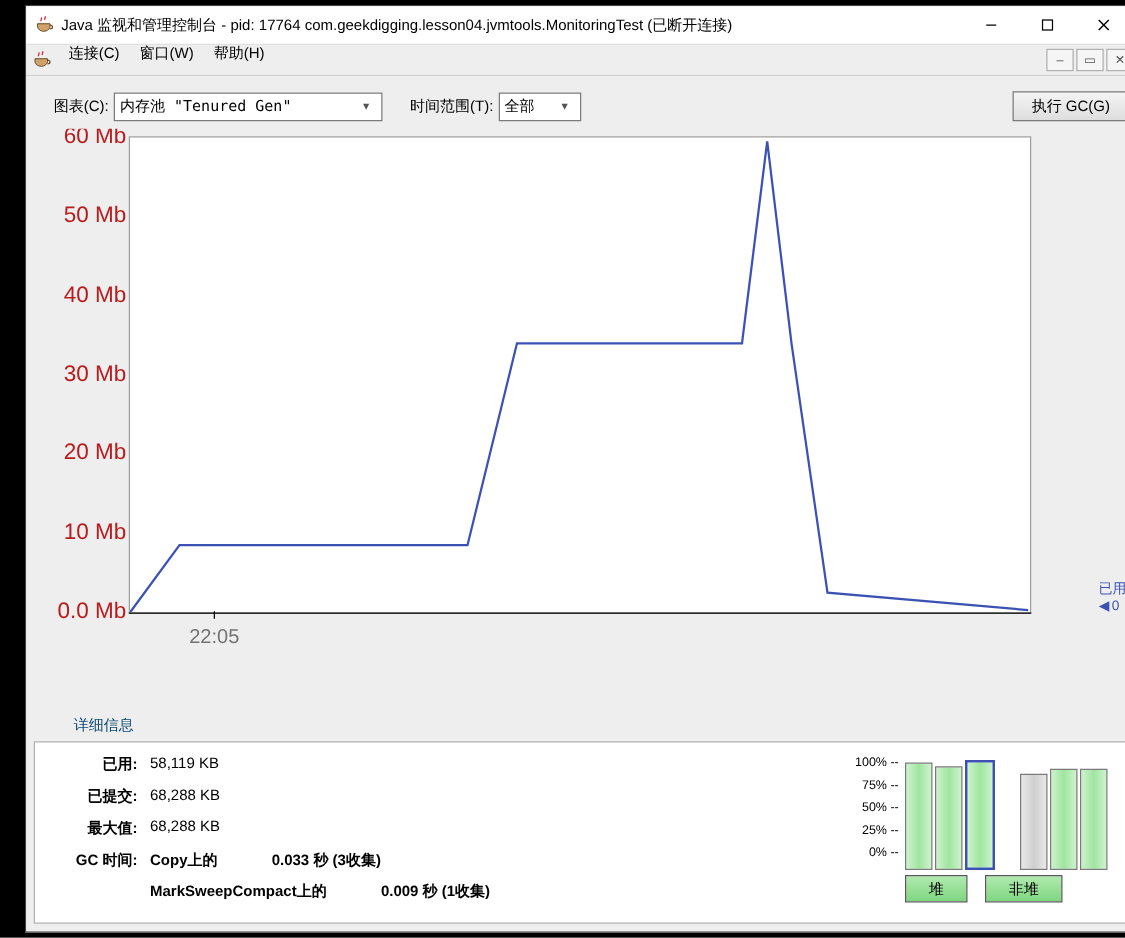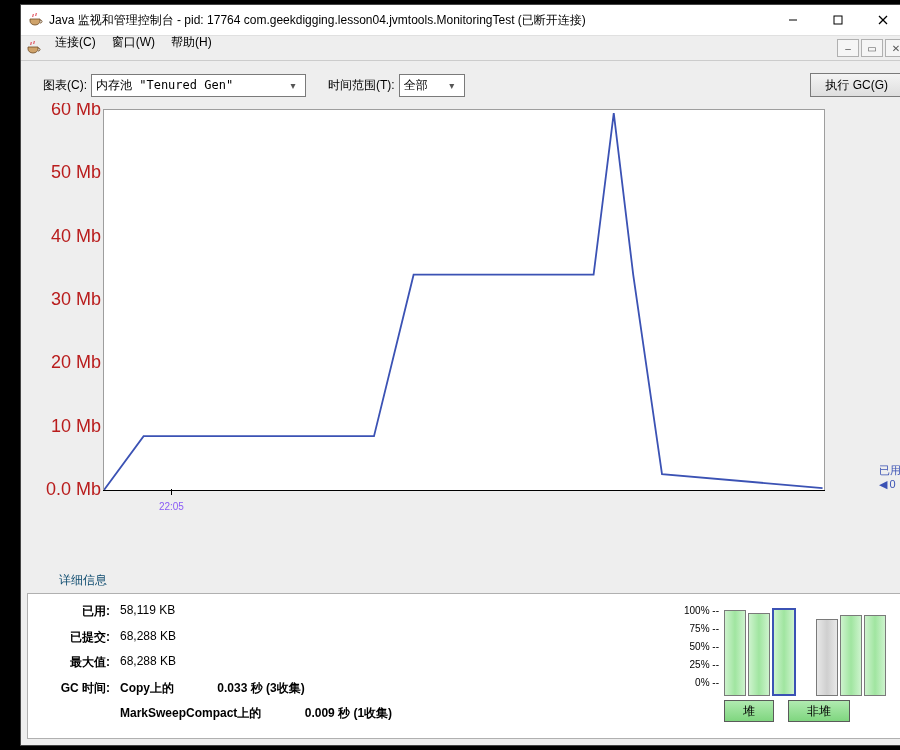--- a/index.html
+++ b/index.html
@@ -29,21 +29,21 @@
   .combo .combo-text { flex:1; font-family:"SimSun",monospace; }
   .combo .combo-arrow { width:16px; text-align:center; color:#555; font-size:10px;}
   .combo.chart-combo { width:205px; margin-right:22px;}
   .combo.range-combo { width:56px;align-items:center; }
   .gcbtn { margin-left:auto; border:1px solid #7a7a7a; background:linear-gradient(#f4f4f4,#dedede); height:22px; padding:0 14px; font-size:12px; display:flex; align-items:center;}
   .chartarea { flex:1; position:relative; background:#eeeeee; overflow:hidden;}
   .plot { position:absolute; left:76px; top:6px; width:720px; height:380px; background:#fff; border:1px solid #9e9e9e;}
   .ytick { position:absolute; left:0; width:74px; text-align:right; color:#b91c1c; font-size:18px; transform:translateY(-50%);}
   .xtickmark { position:absolute; width:1px; height:6px; background:#000; }
   .xtickline { position:absolute; top:387px; height:1px; background:#000; left:76px; width:722px;}
-  .xtick { position:absolute; top:398px; font-size:10px; color:#8b5cf6; transform:translateX(-50%);}
+  .xtick { position:absolute; top:398px; font-size:16px; color:#737373; transform:translateX(-50%);}
   .legend { position:absolute; right:4px; top:360px; font-size:11px; color:#3b52b4; }
   .legend .tri { color:#3b52b4; display:inline-block; margin-right:2px;}
   .details { background:#eeeeee; }
   .details-title { padding:4px 4px 4px 8px; color:#0c4a6e;margin-left:24px; }
   .details-box { background:#fff; border:1px solid #b0b0b0; padding:6px 10px 8px 10px; display:flex; gap:20px; min-height:130px;}
   .details-table { flex:0 0 auto; }
   .details-table td { padding:1px 4px; vertical-align:top; }
   .details-table td.k { text-align:right; font-weight:bold; white-space:nowrap; padding-right:4px; min-width:66px;}
   .gcrow td { font-weight:bold; }
   .gcrow .gcname { padding-right:40px;}

